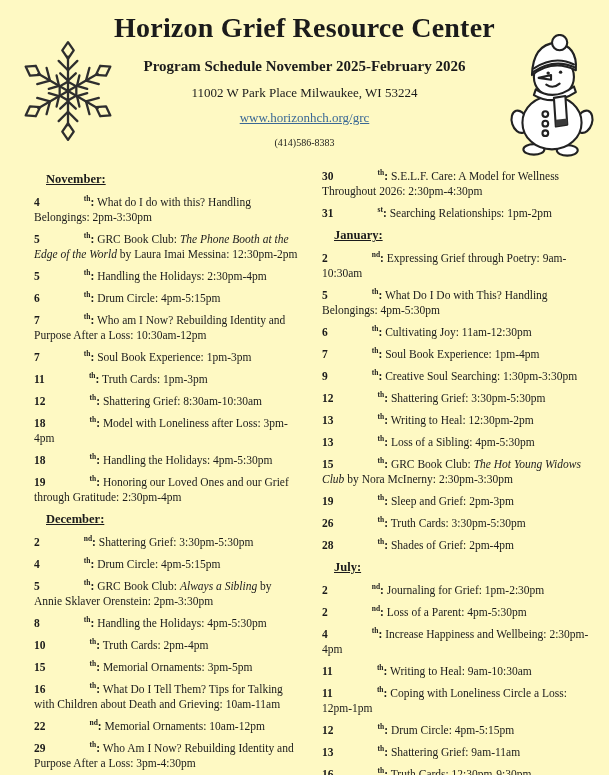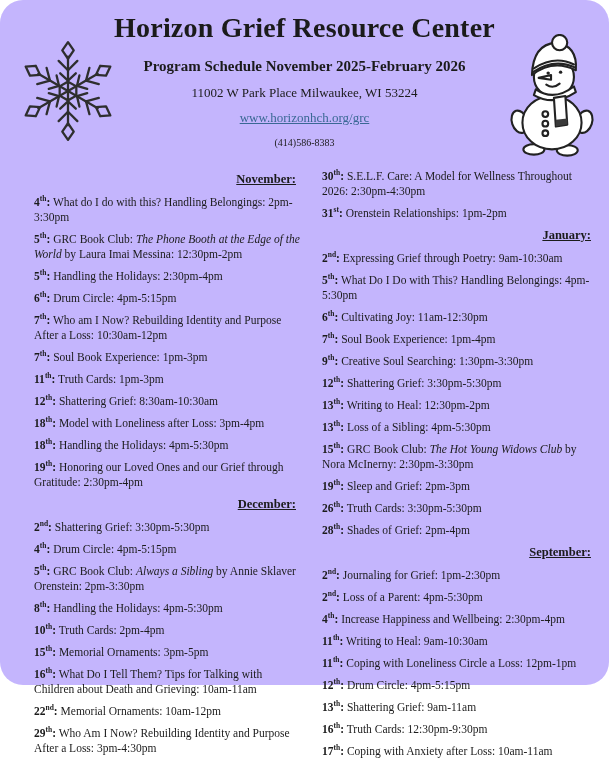--- a/index.html
+++ b/index.html
@@ -1,44 +1,44 @@
 <!DOCTYPE html>
 <html><head>
 <meta charset="utf-8">
 <style>
   html,body{margin:0;padding:0;}
   body{
     width:609px;height:775px;background:#ffffff;color:#1b1b1b;
     font-family:"Liberation Serif", serif;overflow:hidden;
   }
-  .page{position:relative;width:609px;height:685px;background:#c4b5fd;border-radius:23px;}
+  .page{position:relative;width:609px;height:775px;background:#fef9c3;}
 
   
   .header{position:relative;text-align:center;padding-top:13px;height:147px;}
   .title{margin:0;font-size:28px;font-weight:bold;line-height:30px;letter-spacing:0.2px;}
   .subtitle{margin:15px 0 0;font-size:15px;font-weight:bold;line-height:17px;text-align:center;}
   .address{margin:11px 0 0;font-size:13px;line-height:14px;}
   .link-row{margin:11px 0 0;font-size:13px;line-height:14px;}
   a.site-link{text-decoration:underline;cursor:pointer;}
   .phone{margin:11px 0 0;font-size:10px;line-height:14px;}
   .corner-art{position:absolute;}
   .snowflake-box{left:16px;top:36px;width:104px;height:110px;}
   .snowman-box{right:4px;top:34px;width:106px;height:124px;}
   .corner-art svg{width:100%;height:100%;display:block;}
 
   
   .columns{display:flex;padding:0 14px 0 34px;margin-top:9px;}
   .col{flex:none;}
   .col-left{width:266px;margin-right:22px;}
   .col-right{width:273px;}
   p.event-item{margin:0 0 7px;font-size:11.5px;line-height:15px;}
-  p.month-heading{margin:3px 4px 8px;font-size:12.5px;font-weight:bold;line-height:15px;text-align:right;}
+  p.month-heading{margin:3px 12px 8px;font-size:12.5px;font-weight:bold;line-height:15px;}
   .month-label{text-decoration:underline;}
   .event-date{font-weight:bold;}
-  sup{font-size:7.5px;line-height:0;vertical-align:super;}
+  sup{font-size:7.5px;line-height:0;vertical-align:super;margin-left:44px;}
   em{font-style:italic;}
 </style>
 </head>
 <body>
 
 <div class="page">
 
   <div class="header">
 
     <div class="corner-art snowflake-box">
@@ -117,35 +117,35 @@
         <p class="event-item"><strong class="event-date">5<sup>th</sup>:</strong> <span>GRC Book Club: </span><em>Always a Sibling</em><span> by Annie Sklaver Orenstein: 2pm-3:30pm</span></p>
         <p class="event-item"><strong class="event-date">8<sup>th</sup>:</strong> <span>Handling the Holidays: 4pm-5:30pm</span></p>
         <p class="event-item"><strong class="event-date">10<sup>th</sup>:</strong> <span>Truth Cards: 2pm-4pm</span></p>
         <p class="event-item"><strong class="event-date">15<sup>th</sup>:</strong> <span>Memorial Ornaments: 3pm-5pm</span></p>
         <p class="event-item"><strong class="event-date">16<sup>th</sup>:</strong> <span>What Do I Tell Them? Tips for Talking with Children about Death and Grieving: 10am-11am</span></p>
         <p class="event-item"><strong class="event-date">22<sup>nd</sup>:</strong> <span>Memorial Ornaments: 10am-12pm</span></p>
         <p class="event-item"><strong class="event-date">29<sup>th</sup>:</strong> <span>Who Am I Now? Rebuilding Identity and Purpose After a Loss: 3pm-4:30pm</span></p>
       </div>
     <div class="col col-right" id="col-right">
         <p class="event-item"><strong class="event-date">30<sup>th</sup>:</strong> <span>S.E.L.F. Care: A Model for Wellness Throughout 2026: 2:30pm-4:30pm</span></p>
-        <p class="event-item"><strong class="event-date">31<sup>st</sup>:</strong> <span>Orenstein Relationships: 1pm-2pm</span></p>
+        <p class="event-item"><strong class="event-date">31<sup>st</sup>:</strong> <span>Searching Relationships: 1pm-2pm</span></p>
         <p class="month-heading"><span class="month-label">January:</span></p>
         <p class="event-item"><strong class="event-date">2<sup>nd</sup>:</strong> <span>Expressing Grief through Poetry: 9am-10:30am</span></p>
         <p class="event-item"><strong class="event-date">5<sup>th</sup>:</strong> <span>What Do I Do with This? Handling Belongings: 4pm-5:30pm</span></p>
         <p class="event-item"><strong class="event-date">6<sup>th</sup>:</strong> <span>Cultivating Joy: 11am-12:30pm</span></p>
         <p class="event-item"><strong class="event-date">7<sup>th</sup>:</strong> <span>Soul Book Experience: 1pm-4pm</span></p>
         <p class="event-item"><strong class="event-date">9<sup>th</sup>:</strong> <span>Creative Soul Searching: 1:30pm-3:30pm</span></p>
         <p class="event-item"><strong class="event-date">12<sup>th</sup>:</strong> <span>Shattering Grief: 3:30pm-5:30pm</span></p>
         <p class="event-item"><strong class="event-date">13<sup>th</sup>:</strong> <span>Writing to Heal: 12:30pm-2pm</span></p>
         <p class="event-item"><strong class="event-date">13<sup>th</sup>:</strong> <span>Loss of a Sibling: 4pm-5:30pm</span></p>
         <p class="event-item"><strong class="event-date">15<sup>th</sup>:</strong> <span>GRC Book Club: </span><em>The Hot Young Widows Club</em><span> by Nora McInerny: 2:30pm-3:30pm</span></p>
         <p class="event-item"><strong class="event-date">19<sup>th</sup>:</strong> <span>Sleep and Grief: 2pm-3pm</span></p>
         <p class="event-item"><strong class="event-date">26<sup>th</sup>:</strong> <span>Truth Cards: 3:30pm-5:30pm</span></p>
         <p class="event-item"><strong class="event-date">28<sup>th</sup>:</strong> <span>Shades of Grief: 2pm-4pm</span></p>
-        <p class="month-heading"><span class="month-label">September:</span></p>
+        <p class="month-heading"><span class="month-label">July:</span></p>
         <p class="event-item"><strong class="event-date">2<sup>nd</sup>:</strong> <span>Journaling for Grief: 1pm-2:30pm</span></p>
         <p class="event-item"><strong class="event-date">2<sup>nd</sup>:</strong> <span>Loss of a Parent: 4pm-5:30pm</span></p>
         <p class="event-item"><strong class="event-date">4<sup>th</sup>:</strong> <span>Increase Happiness and Wellbeing: 2:30pm-4pm</span></p>
         <p class="event-item"><strong class="event-date">11<sup>th</sup>:</strong> <span>Writing to Heal: 9am-10:30am</span></p>
         <p class="event-item"><strong class="event-date">11<sup>th</sup>:</strong> <span>Coping with Loneliness Circle a Loss: 12pm-1pm</span></p>
         <p class="event-item"><strong class="event-date">12<sup>th</sup>:</strong> <span>Drum Circle: 4pm-5:15pm</span></p>
         <p class="event-item"><strong class="event-date">13<sup>th</sup>:</strong> <span>Shattering Grief: 9am-11am</span></p>
         <p class="event-item"><strong class="event-date">16<sup>th</sup>:</strong> <span>Truth Cards: 12:30pm-9:30pm</span></p>
         <p class="event-item"><strong class="event-date">17<sup>th</sup>:</strong> <span>Coping with Anxiety after Loss: 10am-11am</span></p>
       </div>

